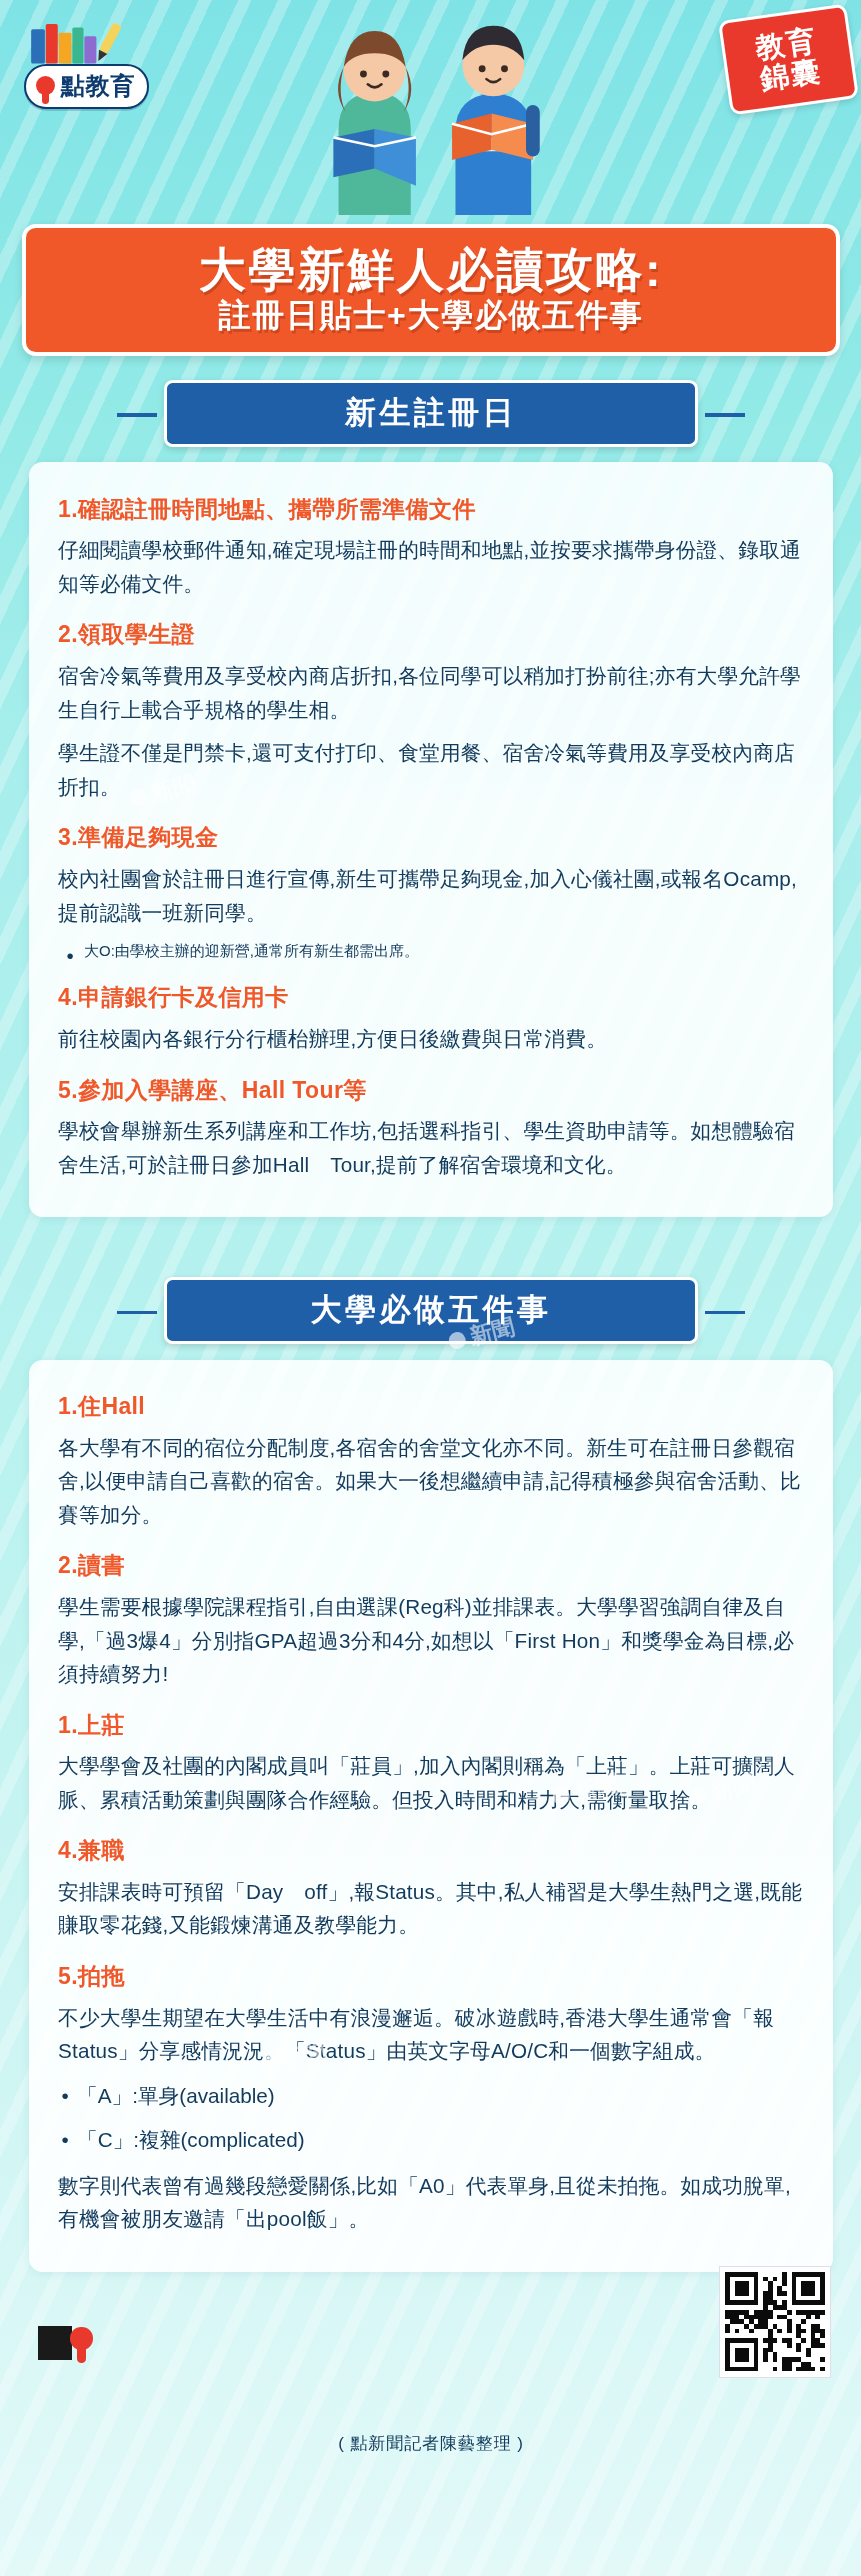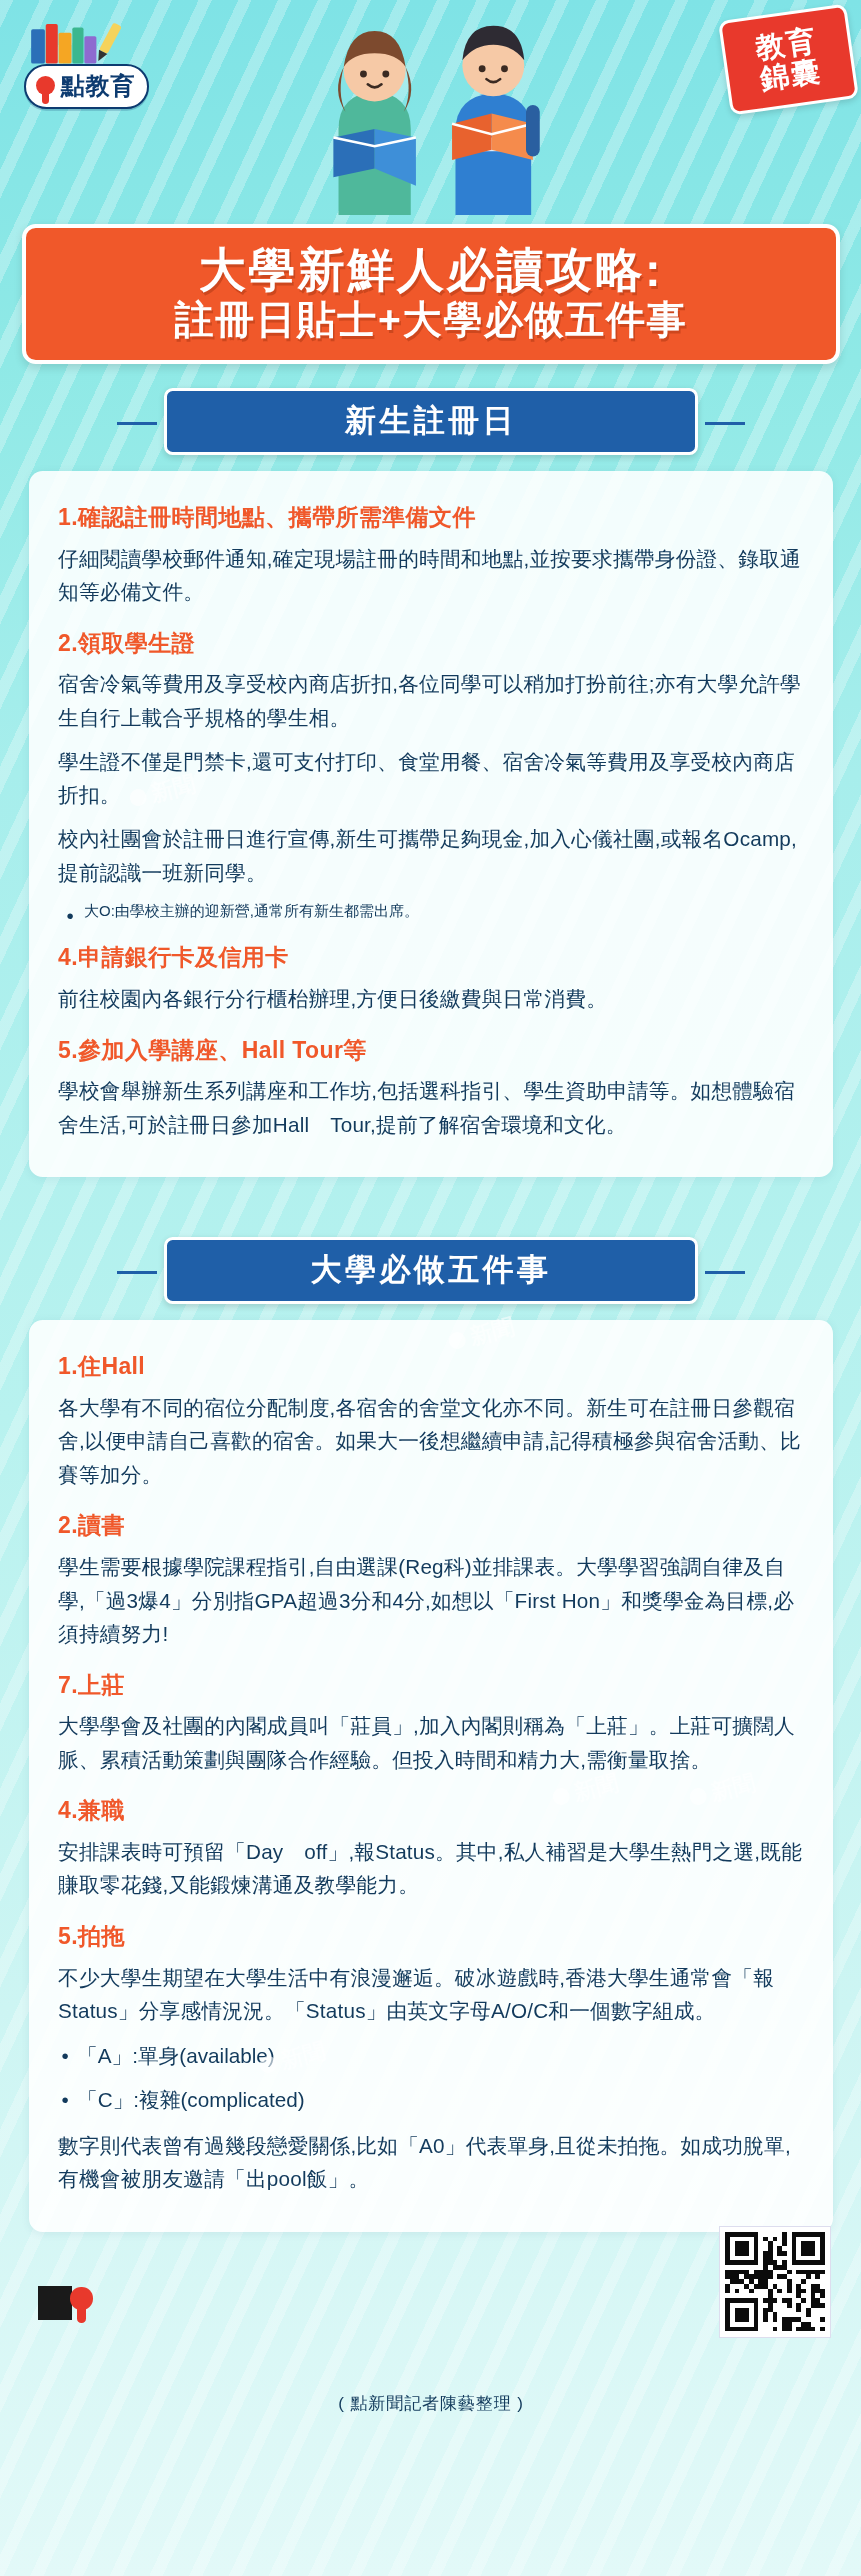--- a/index.html
+++ b/index.html
@@ -127,21 +127,21 @@
   .title-band .l1 {
     color: #ffffff;
     font-size: 47px;
     font-weight: bold;
     letter-spacing: 2.6px;
     line-height: 1.18;
     text-shadow: 1.7px 2.6px 0 rgba(140,40,10,0.35);
   }
   .title-band .l2 {
     color: #ffffff;
-    font-size: 39px;
+    font-size: 32px;
     font-weight: bold;
     letter-spacing: 1.7px;
     line-height: 1.18;
     text-shadow: 1.7px 2.6px 0 rgba(140,40,10,0.35);
   }
 
   
   .sec-head {
     margin: 24px auto 0;
     width: 534px;
@@ -372,41 +372,42 @@
 
   <div class="sec-head">新生註冊日</div>
   <div class="card">
     <div class="item-title">1.確認註冊時間地點、攜帶所需準備文件</div>
     <p class="body-text">仔細閱讀學校郵件通知,確定現場註冊的時間和地點,並按要求攜帶身份證、錄取通知等必備文件。</p>
 
     <div class="item-title">2.領取學生證</div>
     <p class="body-text">宿舍冷氣等費用及享受校內商店折扣,各位同學可以稍加打扮前往;亦有大學允許學生自行上載合乎規格的學生相。</p>
     <p class="body-text">學生證不僅是門禁卡,還可支付打印、食堂用餐、宿舍冷氣等費用及享受校內商店折扣。</p>
 
+    <div class="item-title">3.準備足夠現金</div>
     <p class="body-text">校內社團會於註冊日進行宣傳,新生可攜帶足夠現金,加入心儀社團,或報名Ocamp,提前認識一班新同學。</p>
     <ul class="bullets">
       <li>大O:由學校主辦的迎新營,通常所有新生都需出席。</li>
     </ul>
 
     <div class="item-title">4.申請銀行卡及信用卡</div>
     <p class="body-text">前往校園內各銀行分行櫃枱辦理,方便日後繳費與日常消費。</p>
 
     <div class="item-title">5.參加入學講座、Hall Tour等</div>
     <p class="body-text">學校會舉辦新生系列講座和工作坊,包括選科指引、學生資助申請等。如想體驗宿舍生活,可於註冊日參加Hall　Tour,提前了解宿舍環境和文化。</p>
   </div>
 
   <div class="sec-head" style="margin-top:60px;">大學必做五件事</div>
   <div class="card">
     <div class="item-title">1.住Hall</div>
     <p class="body-text">各大學有不同的宿位分配制度,各宿舍的舍堂文化亦不同。新生可在註冊日參觀宿舍,以便申請自己喜歡的宿舍。如果大一後想繼續申請,記得積極參與宿舍活動、比賽等加分。</p>
 
     <div class="item-title">2.讀書</div>
     <p class="body-text">學生需要根據學院課程指引,自由選課(Reg科)並排課表。大學學習強調自律及自學,「過3爆4」分別指GPA超過3分和4分,如想以「First Hon」和獎學金為目標,必須持續努力!</p>
 
-    <div class="item-title">7.上莊</div>
+    <div class="item-title">1.上莊</div>
     <p class="body-text">大學學會及社團的內閣成員叫「莊員」,加入內閣則稱為「上莊」。上莊可擴闊人脈、累積活動策劃與團隊合作經驗。但投入時間和精力大,需衡量取捨。</p>
 
     <div class="item-title">4.兼職</div>
     <p class="body-text">安排課表時可預留「Day　off」,報Status。其中,私人補習是大學生熱門之選,既能賺取零花錢,又能鍛煉溝通及教學能力。</p>
 
     <div class="item-title">5.拍拖</div>
     <p class="body-text">不少大學生期望在大學生活中有浪漫邂逅。破冰遊戲時,香港大學生通常會「報Status」分享感情況況。「Status」由英文字母A/O/C和一個數字組成。</p>
     <ul class="dot-list">
       <li>「A」:單身(available)</li>
       <li>「C」:複雜(complicated)</li>

